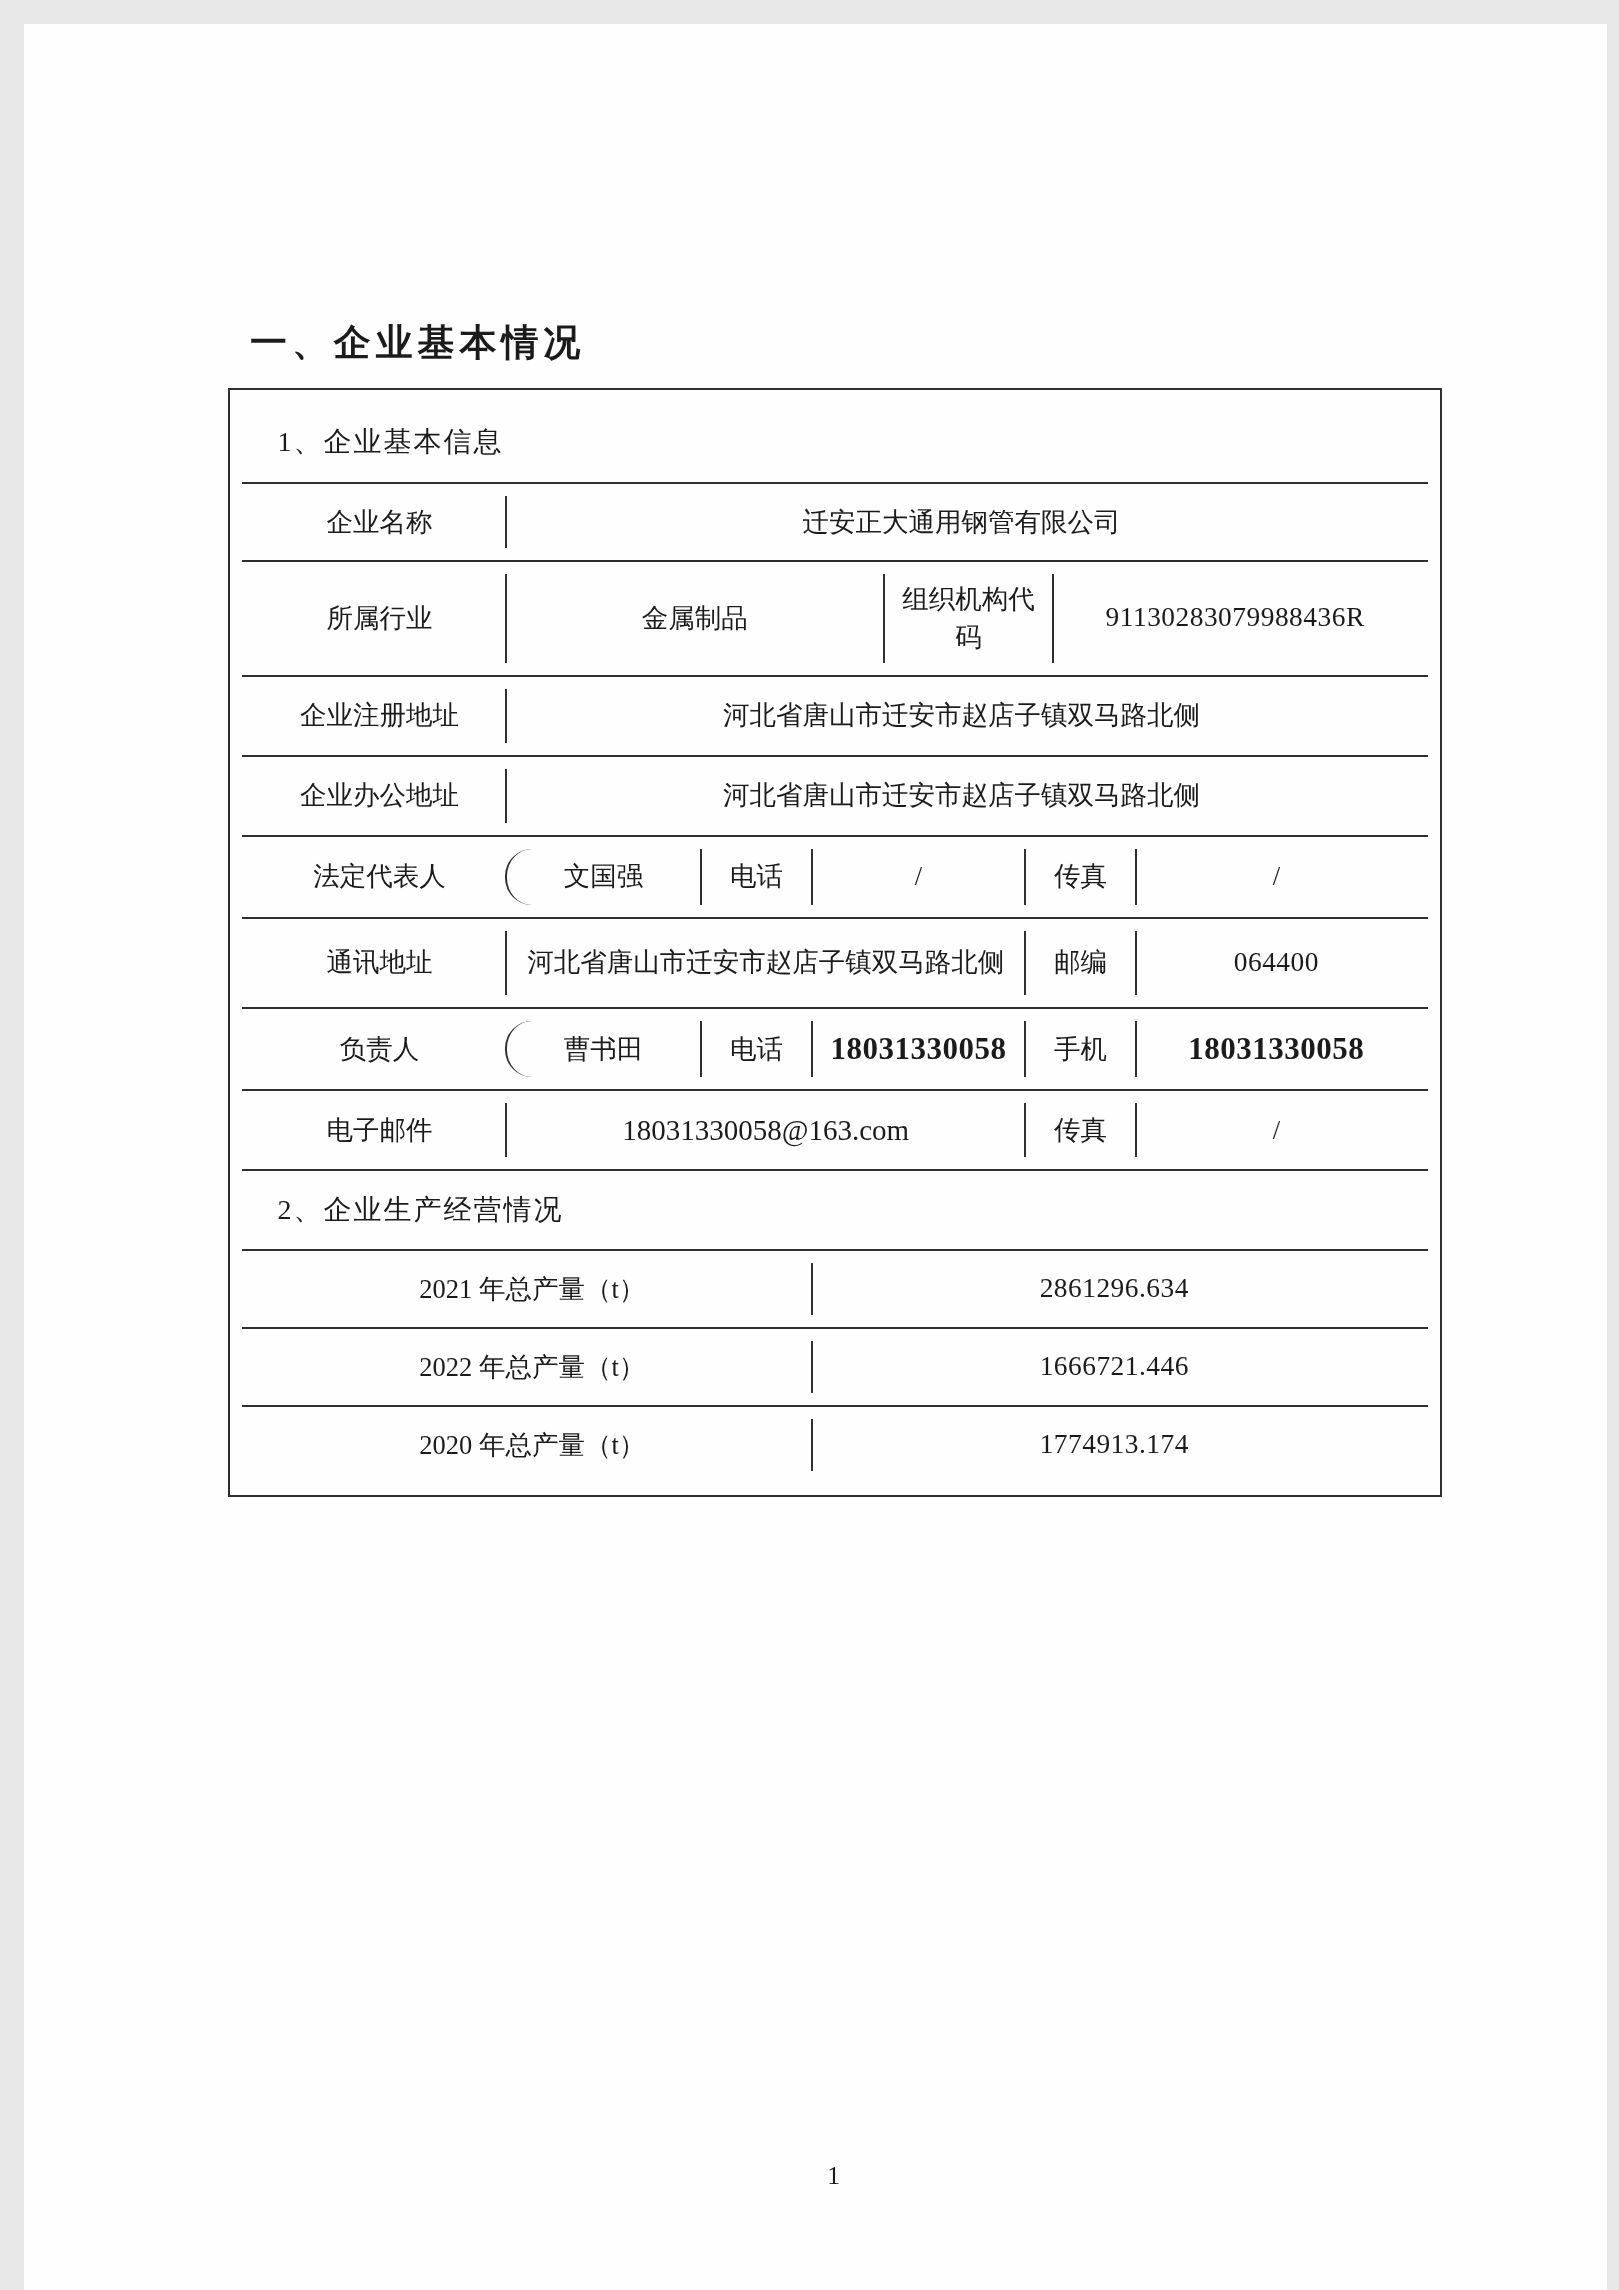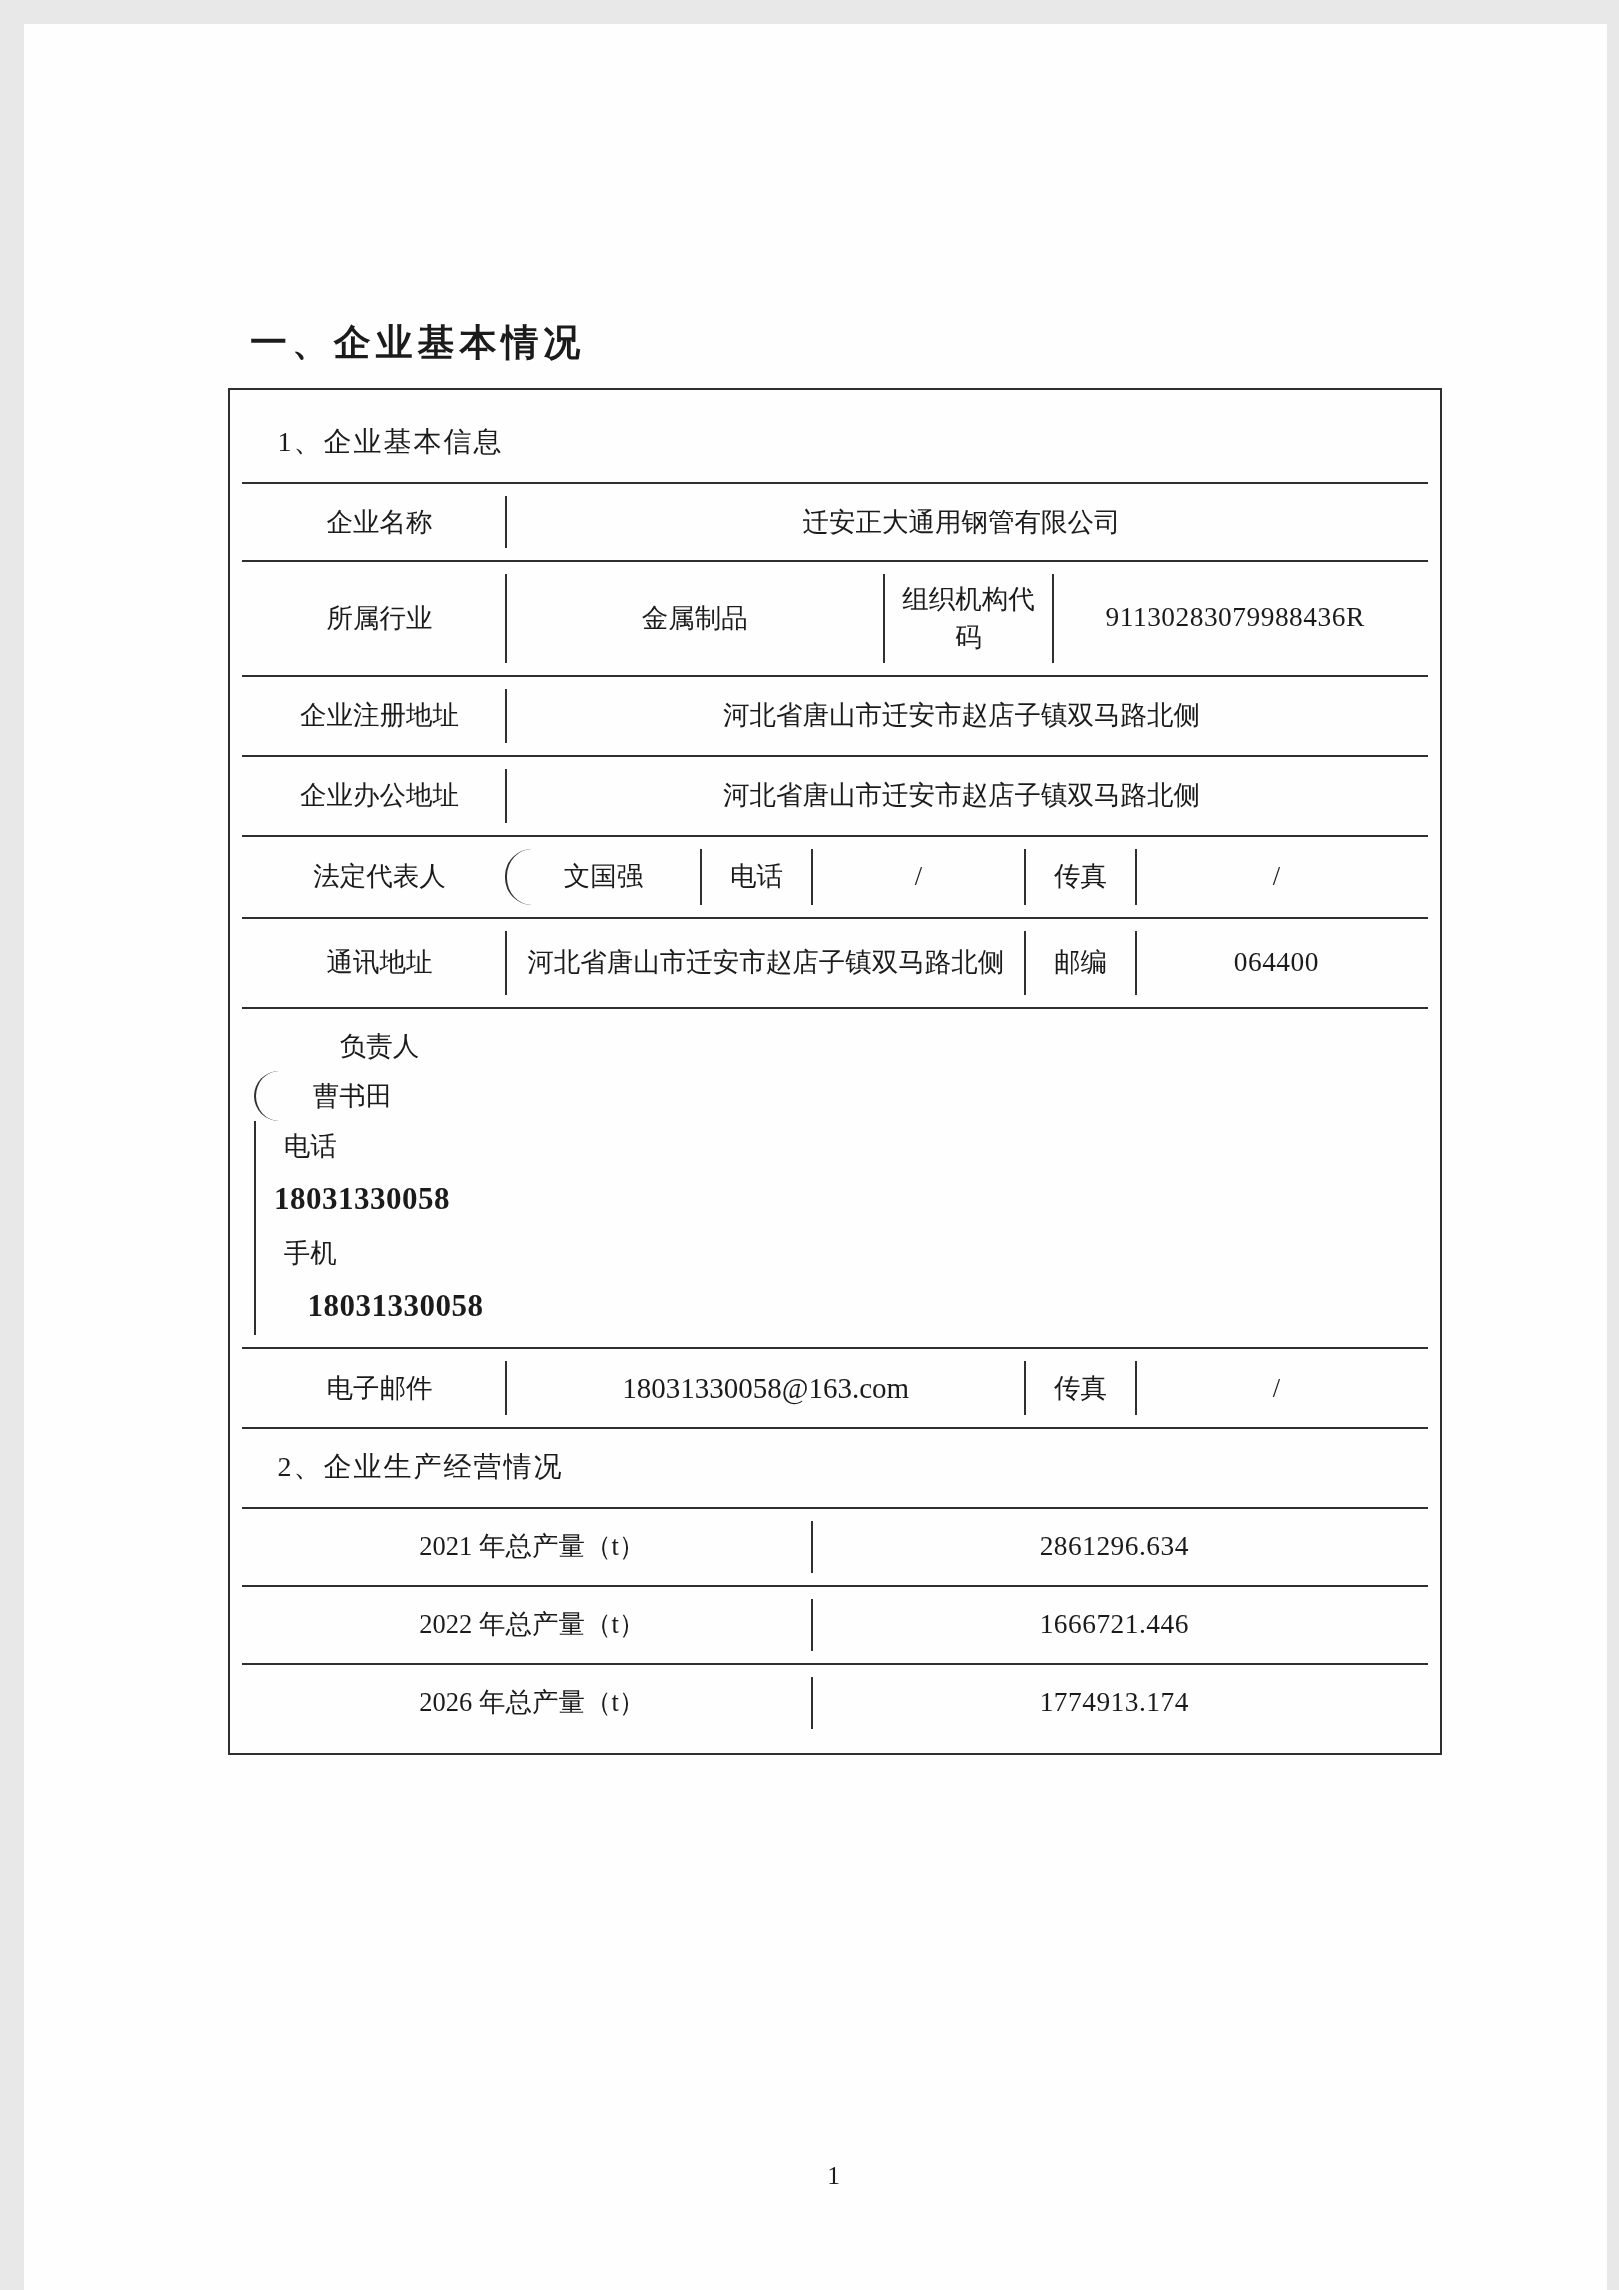--- a/index.html
+++ b/index.html
@@ -65,21 +65,21 @@
   .w-addr3    { width: 44.7%; }       
   .w-phalf    { width: 47.9%; }       
   .w-pval     { width: 52.1%; }       
   
   .h-sec   { min-height: 80px; }
   .h-name  { min-height: 78px; }
   .h-ind   { min-height: 94px; }
   .h-addr  { min-height: 80px; }
   .h-legal { min-height: 82px; }
   .h-mail  { min-height: 90px; }
-  .h-mgr   { min-height: 82px; flex-direction: column; }
+  .h-mgr   { min-height: 82px; }
   .h-email { min-height: 78px; }
   .h-prod  { min-height: 78px; }
   .num { font-size: 27.4px; letter-spacing: 0.5px; }
   .num-big { font-size: 31px; font-weight: 700; letter-spacing: 0.5px; }
   .email-val { font-size: 29px; }
   .page-number {
     position: absolute;
     left: 0;
     width: 100%;
     top: 2125px;
@@ -162,21 +162,21 @@
       <div class="cell w-phalf">2021 年总产量（t）</div>
       <div class="cell w-pval num">2861296.634</div>
     </div>
 
     <div class="row h-prod">
       <div class="cell w-phalf">2022 年总产量（t）</div>
       <div class="cell w-pval num">1666721.446</div>
     </div>
 
     <div class="row h-prod">
-      <div class="cell w-phalf">2026 年总产量（t）</div>
+      <div class="cell w-phalf">2020 年总产量（t）</div>
       <div class="cell w-pval num">1774913.174</div>
     </div>
 
   </div>
 
   <div class="page-number">1</div>
 
 </div>
 
 

